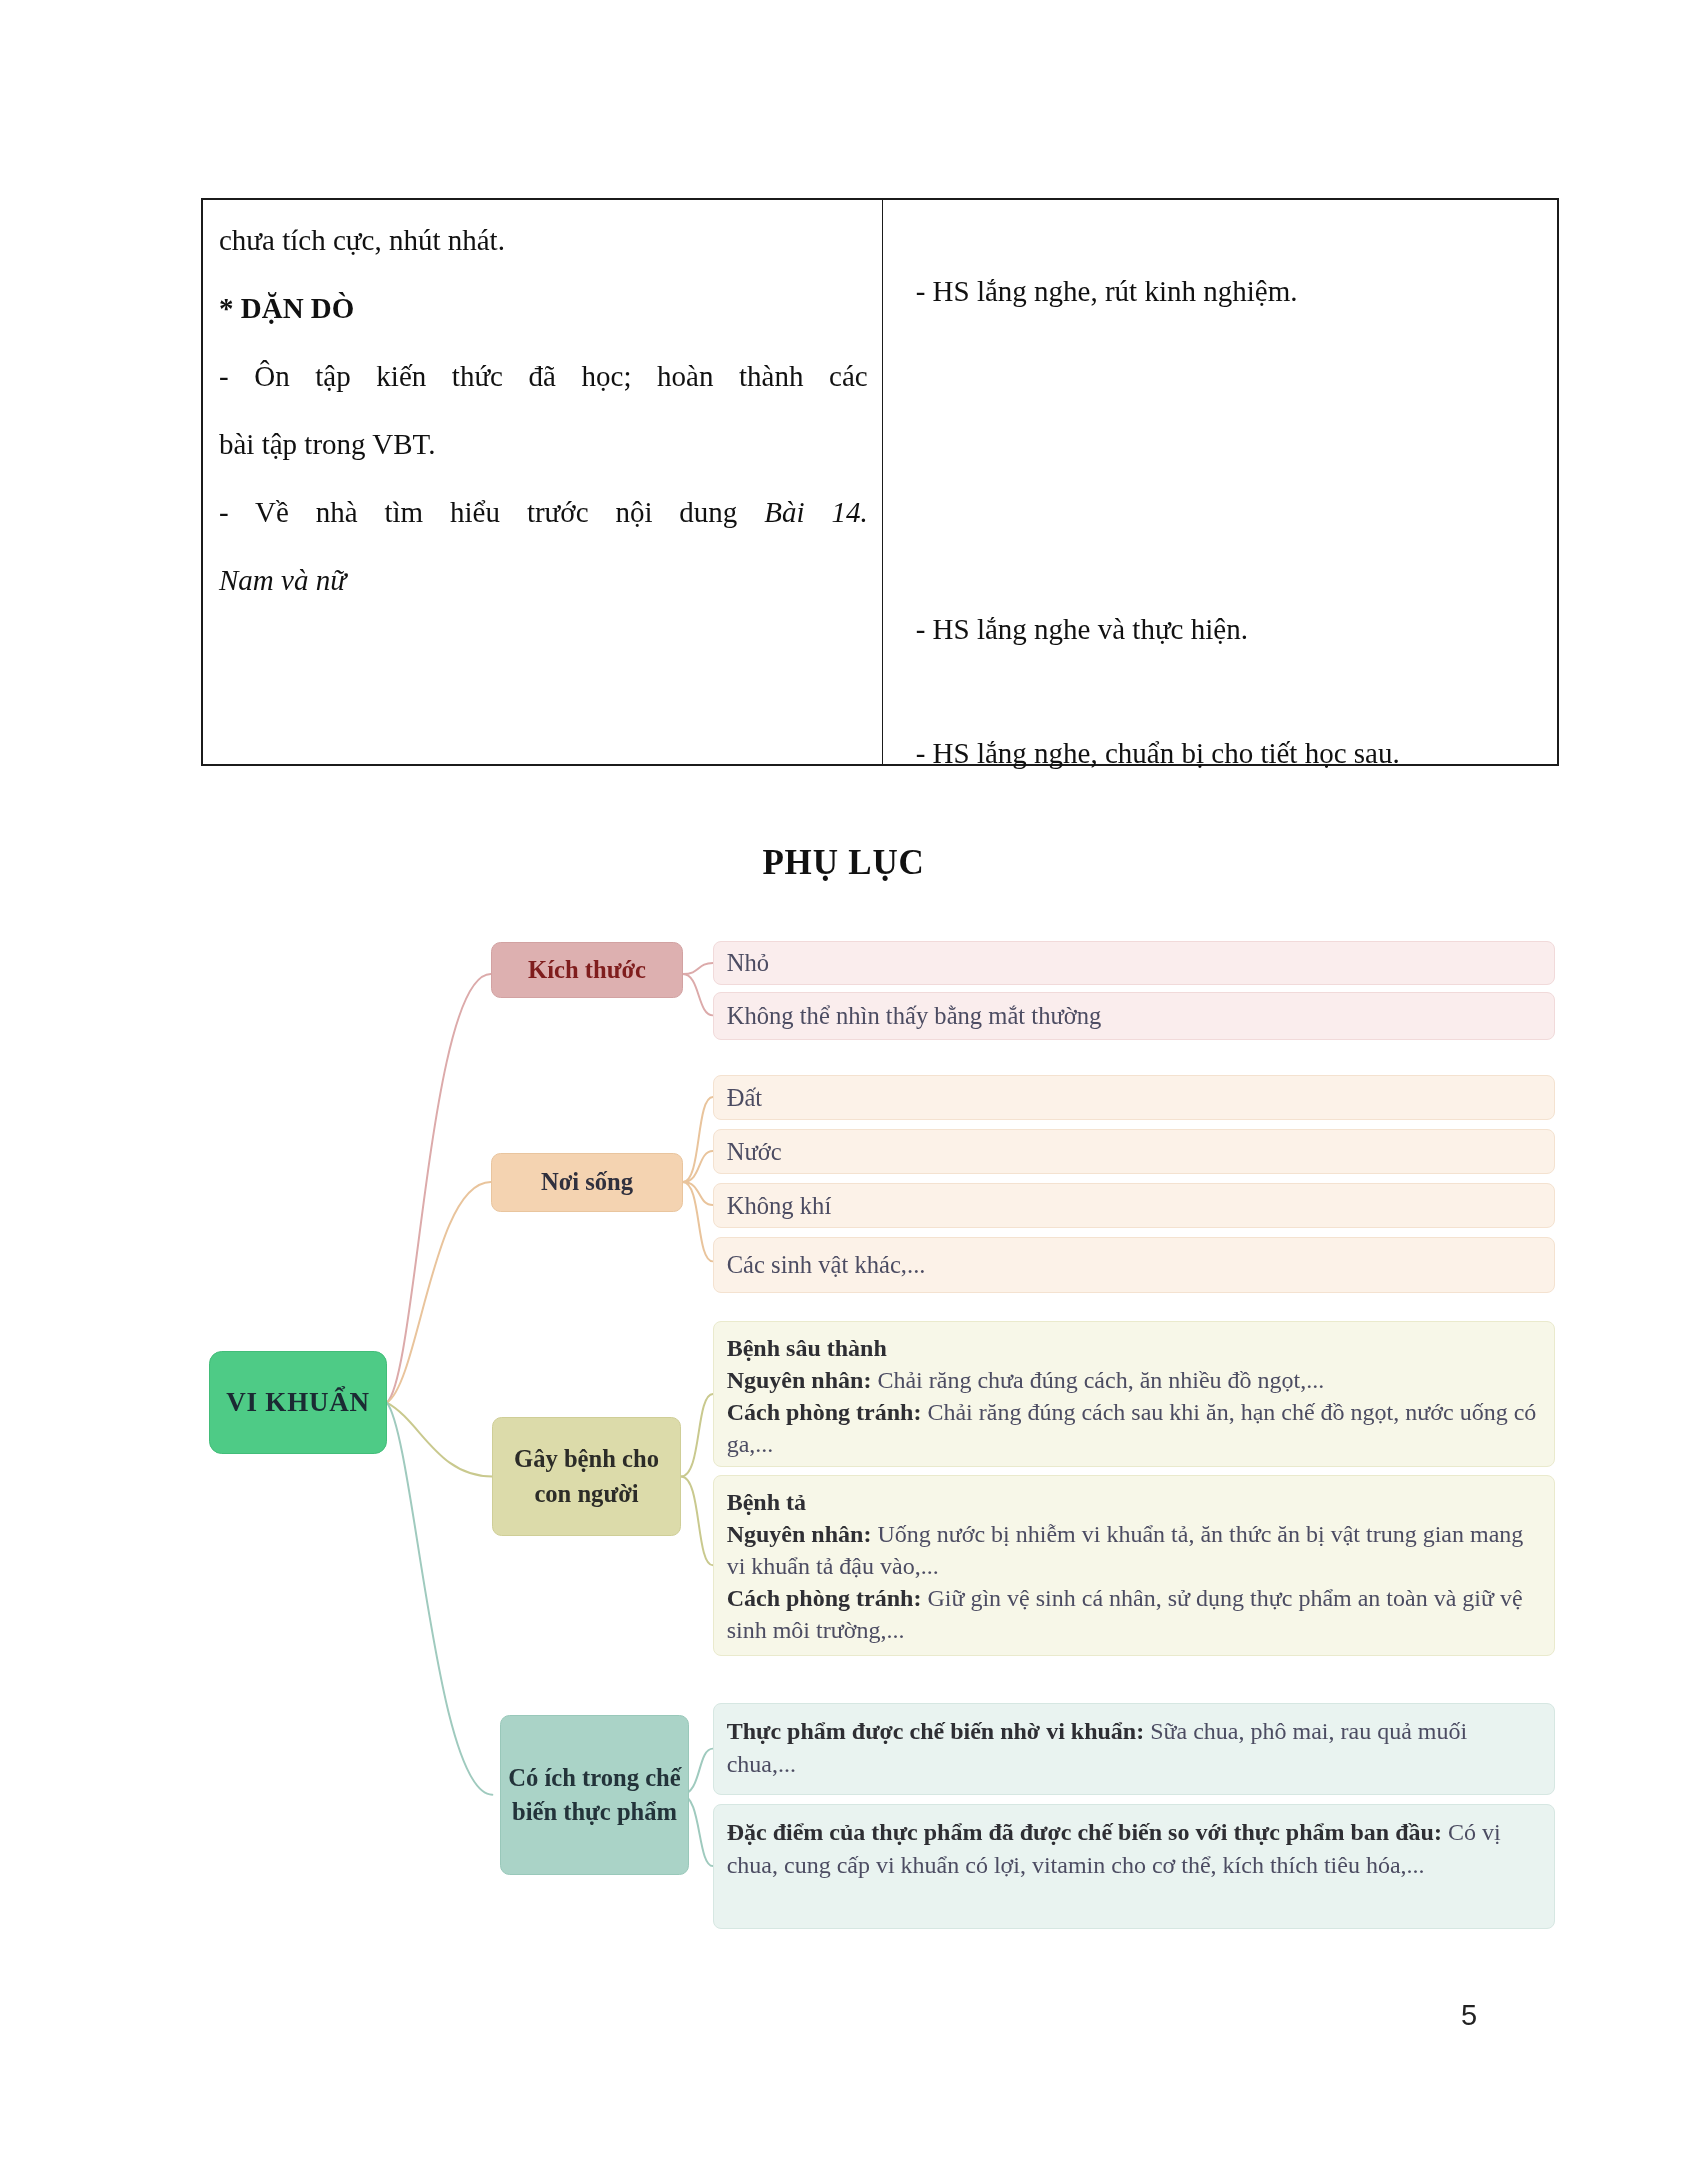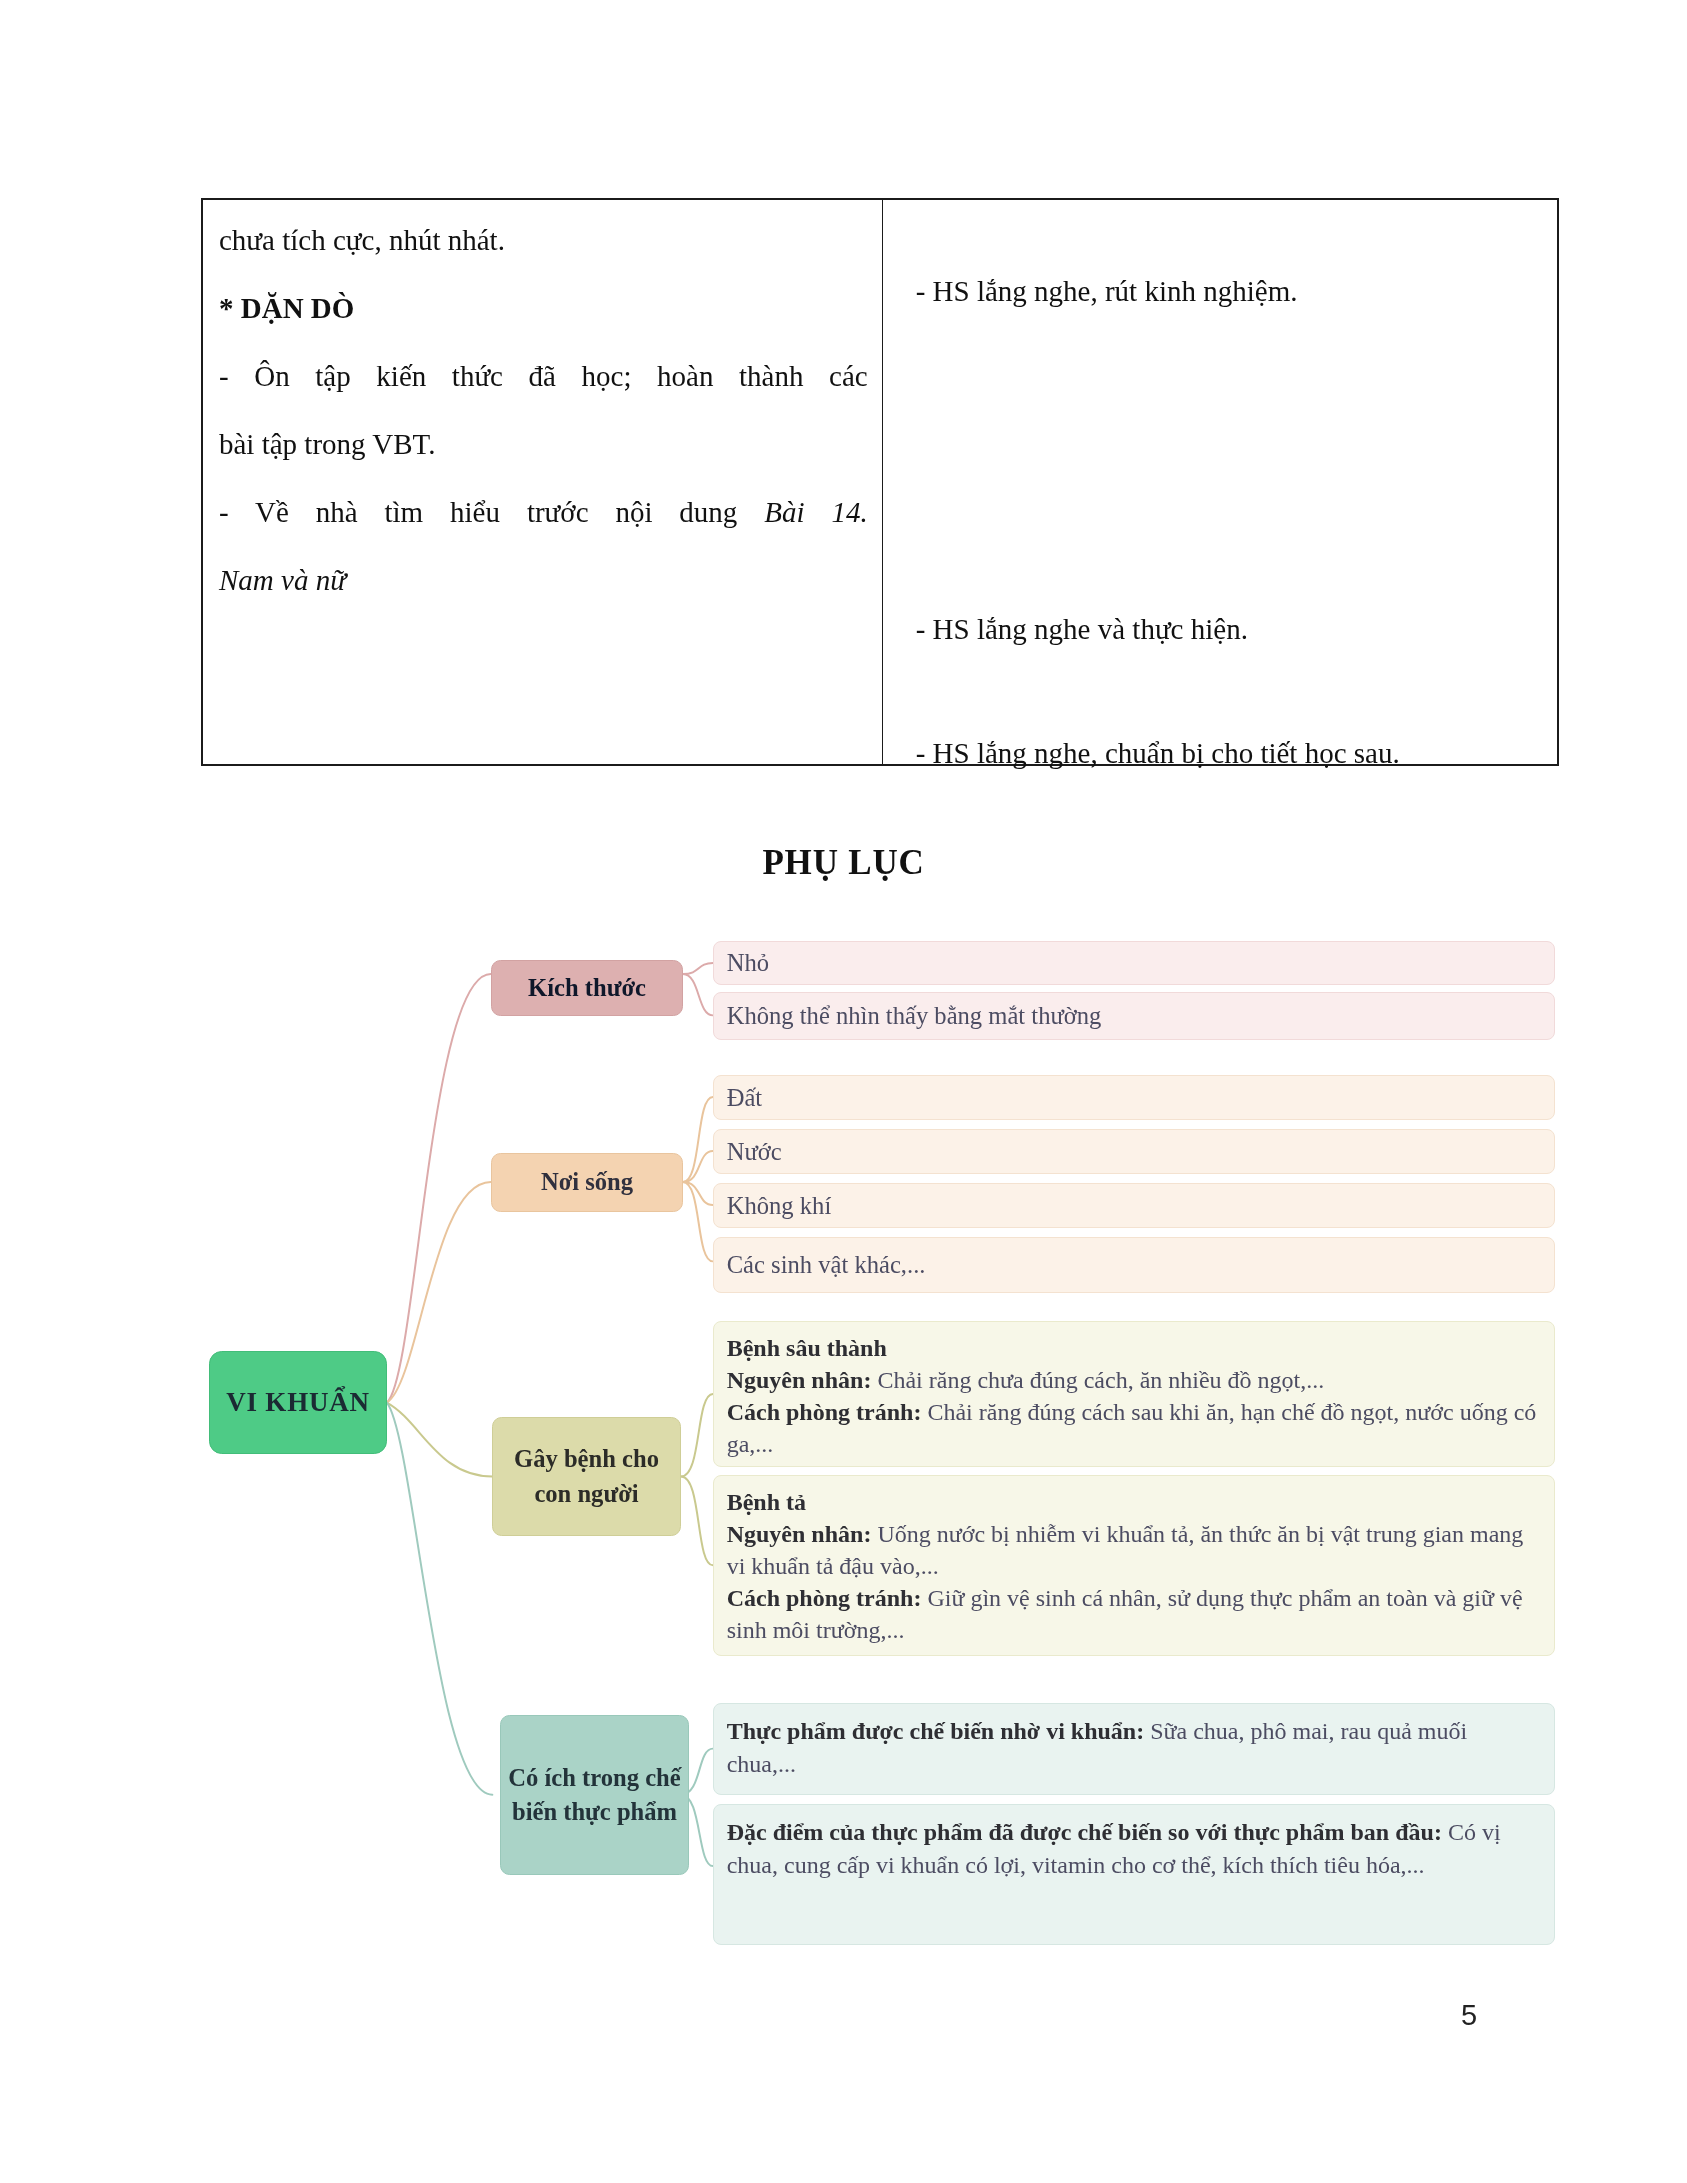--- a/index.html
+++ b/index.html
@@ -33,21 +33,21 @@
   .node{
     position:absolute;box-sizing:border-box;border-radius:9.5px;
     display:flex;align-items:center;justify-content:center;text-align:center;
     font-weight:bold;font-size:24.6px;line-height:1.4;z-index:2;
   }
   .root{
     left:209px;top:438px;width:178px;height:103px;background:#4ecb86;
     border:1.6px solid #42bd79;border-radius:12.7px;font-size:27px;color:#1b2a33;
     letter-spacing:0.8px;
   }
-  .branch-size   {left:491px;top:47px;  width:192px;height:56px; background:#ddb0b0;border:1.6px solid #d2a2a2;color:#0f172a;}
+  .branch-size   {left:491px;top:29px;  width:192px;height:56px; background:#ddb0b0;border:1.6px solid #d2a2a2;color:#7f1d1d;}
   .branch-habitat{left:491px;top:240px; width:192px;height:59px; background:#f4d3b1;border:1.6px solid #e9c59e;color:#30303e;}
   .branch-disease{left:492px;top:504px; width:189px;height:119px;background:#dcdbaa;border:1.6px solid #cfce97;color:#2c2c28;}
   .branch-benefit{left:500px;top:802px;width:189px;height:160px;background:#aad3c7;border:1.6px solid #99c8ba;color:#23333a;}
   .leaf{
     position:absolute;left:713px;width:842px;box-sizing:border-box;border-radius:8px;
     font-size:24.6px;color:#4c4c62;display:flex;align-items:center;
     padding:3.2px 12.7px;z-index:2;
   }
   .leaf-pink {background:#faeded;border:0.8px solid #f1dada;}
   .leaf-peach{background:#fcf2e8;border:0.8px solid #f4e2d0;}
@@ -58,21 +58,21 @@
   .leaf .b{color:#2e2e33;}
   .l-nho {top:28px;  height:44px;}
   .l-kt  {top:79px;  height:48px;}
   .l-dat {top:162px; height:45px;}
   .l-nuoc{top:216px; height:45px;}
   .l-kk  {top:270px; height:45px;}
   .l-sv  {top:324px; height:56px;}
   .l-bsr {top:408px; height:146px;}
   .l-bta {top:562px; height:181px;}
   .l-tp  {top:790px; height:92px;}
-  .l-dd  {top:891px;height:141px;}
+  .l-dd  {top:891px;height:125px;}
   
   .page-number{
     position:absolute;left:1461px;top:1999px;font-size:29px;
     font-family:"Liberation Sans",sans-serif;color:#222;
   }
 </style>
 </head>
 <body>
 
 <div class="doc-table">

